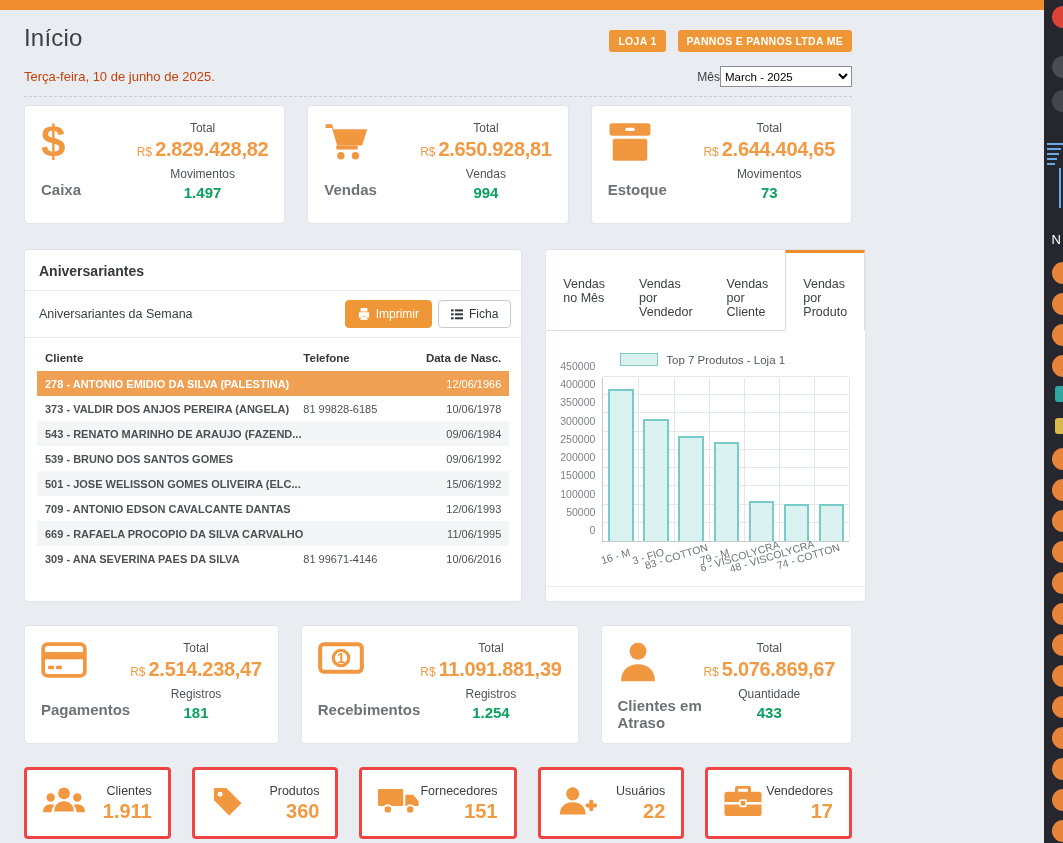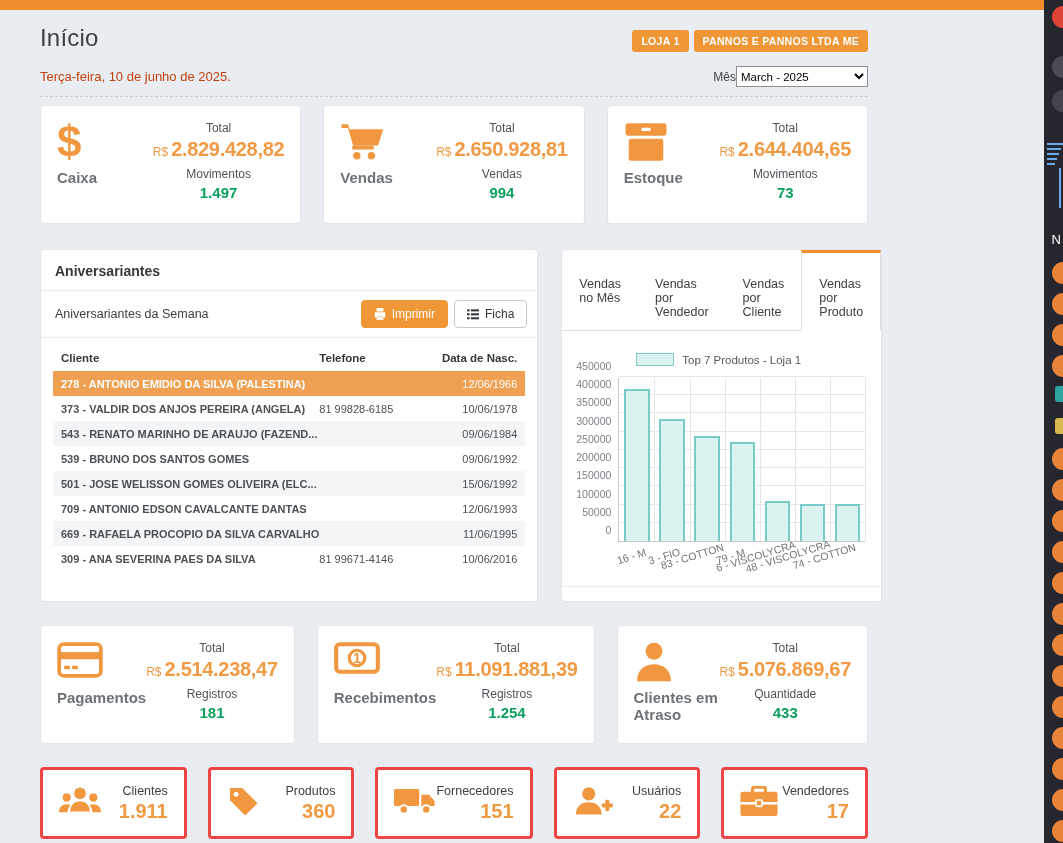--- a/index.html
+++ b/index.html
@@ -1,36 +1,36 @@
 <!DOCTYPE html>
 <html><head>
 <meta charset="utf-8">
 <style>
   * { box-sizing: border-box; margin: 0; padding: 0; }
   html,body { width:1063px; height:843px; overflow:hidden; }
   body { background:#e9edf2; font-family:"Liberation Sans", sans-serif; position:relative; color:#3c4043; }
   .topbar { position:absolute; top:0; left:0; width:1044px; height:10px; background:#ee8c2e; }
-  .page { position:absolute; top:10px; left:16px; width:868px; padding:14px 16px 0 24px; }
+  .page { position:absolute; top:10px; left:0; width:868px; padding:14px 16px 0 24px; }
 
   
   .hdr { display:flex; justify-content:space-between; align-items:flex-start; }
   .hdr h1 { font-size:24px; font-weight:400; color:#3a4147; letter-spacing:.2px; }
-  .badges { display:flex; gap:5px; margin-top:6px;margin-left:28px; }
+  .badges { display:flex; gap:12px; margin-top:6px;margin-left:28px; }
   .badge { background:#ef9636; color:#fff; font-size:10.5px; font-weight:bold; padding:5px 9px; border-radius:3px; letter-spacing:.3px; }
   .daterow { display:flex; justify-content:space-between; align-items:center; margin-top:14px; padding-bottom:9px; border-bottom:1px dashed #c9ced3; }
   .daterow .date { font-size:13px; color:#c2410c; }
   .monthpick { display:flex; align-items:center; font-size:12px; color:#3c4043; }
   .monthpick select { font-size:11.5px; width:132px; height:21px; border:1px solid #8a8f94; background:#fff; font-family:"Liberation Sans",sans-serif; }
 
   
   .cardrow { display:flex; gap:22px; margin-top:8px; }
   .kpi { flex:1; background:#fff; border:1px solid #e1e5e9; border-radius:4px; height:119px; padding:15px 16px 12px; display:flex; justify-content:space-between; }
   .kpi .left { display:flex; flex-direction:column; }
   .kpi .icon { height:48px; display:flex; align-items:flex-start; }
-  .kpi .name { font-size:15px; font-weight:bold; color:#6d7276; }
+  .kpi .name { font-size:15px; font-weight:bold; color:#6d7276; margin-top:12px; }
   .kpi .right { text-align:center; }
   .kpi .sm { font-size:12px; color:#4d5358; }
   .kpi .amt { color:#f09a43; margin:3px 0 6px; white-space:nowrap; }
   .kpi .amt .rs { font-size:12px; font-weight:400; margin-right:3px; }
   .kpi .amt .val { font-size:20px; font-weight:bold; letter-spacing:-.3px; }
   .kpi .cnt { font-size:15px; font-weight:bold; color:#0ba05d; margin-top:3px; }
   .dollar { font-size:44px; font-weight:bold; color:#f0973f; line-height:.95; }
 
   
   .panels { display:flex; gap:23px; margin-top:25px; align-items:stretch; }

